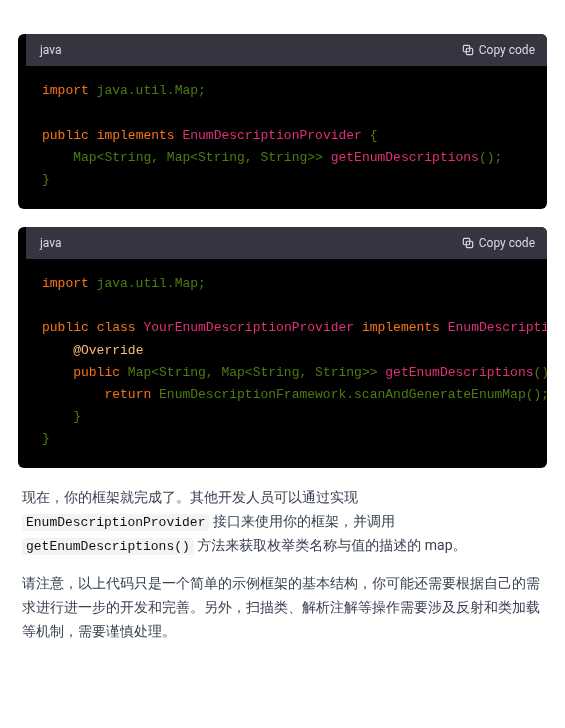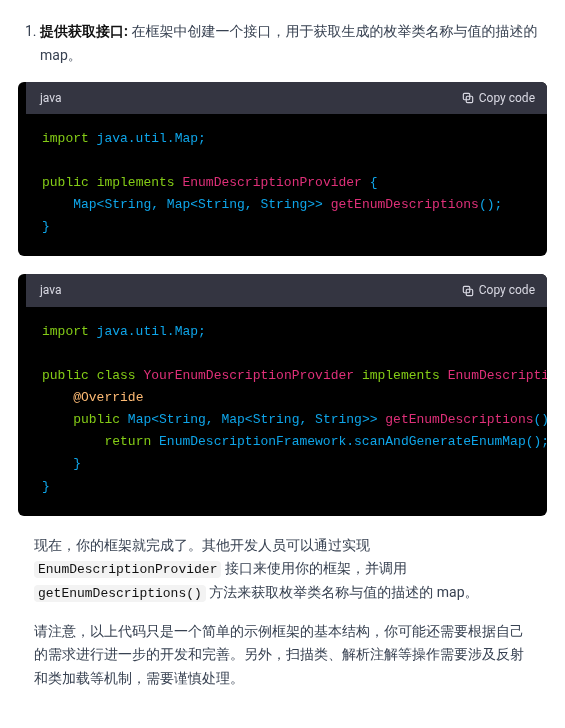--- a/index.html
+++ b/index.html
@@ -72,42 +72,35 @@
   pre.code-body {
     margin: 0;
     padding: 14px 16px 18px 16px;
     font-family: "SFMono-Regular", Consolas, "Liberation Mono", Menlo, monospace;
     font-size: 13px;
     line-height: 1.7;
     color: #ffffff;
     white-space: pre;
     overflow-x: hidden;
   }
-  .tok-kw  { color: #84cc16; } 
+  .tok-kw  { color: #f97316; } 
   .tok-cls { color: #df3079; } 
   .tok-ann { color: #fdba74; } 
   .tok-mth { color: #df3079; } 
-  .tok-pln { color: #0ea5e9; }
+  .tok-pln { color: #4d7c0f; }
   .paras p {
-    margin: 14px 16px;
+    margin: 14px 4px;
     color: #374151;
   }
 </style>
 </head>
 <body>
 
 <div class="page">
 
-  <ol class="list">
-    <li>
-      <span class="li-text">
-        <span class="bold">提供获取接口:</span><span> 在框架中创建一个接口，用于获取生成的枚举类名称与值的描述的 </span><span>map。</span>
-      </span>
-    </li>
-  </ol>
 
   <div class="code-block">
     <div class="code-header">
       <span>java</span>
       <span class="copy-btn">
         <span class="copy-icon">
           <svg viewBox="0 0 24 24" width="14" height="14" fill="none" stroke="currentColor" stroke-width="2">
             <rect x="9" y="9" width="11" height="11" rx="2"></rect>
             <rect x="4" y="4" width="11" height="11" rx="2"></rect>
           </svg>

